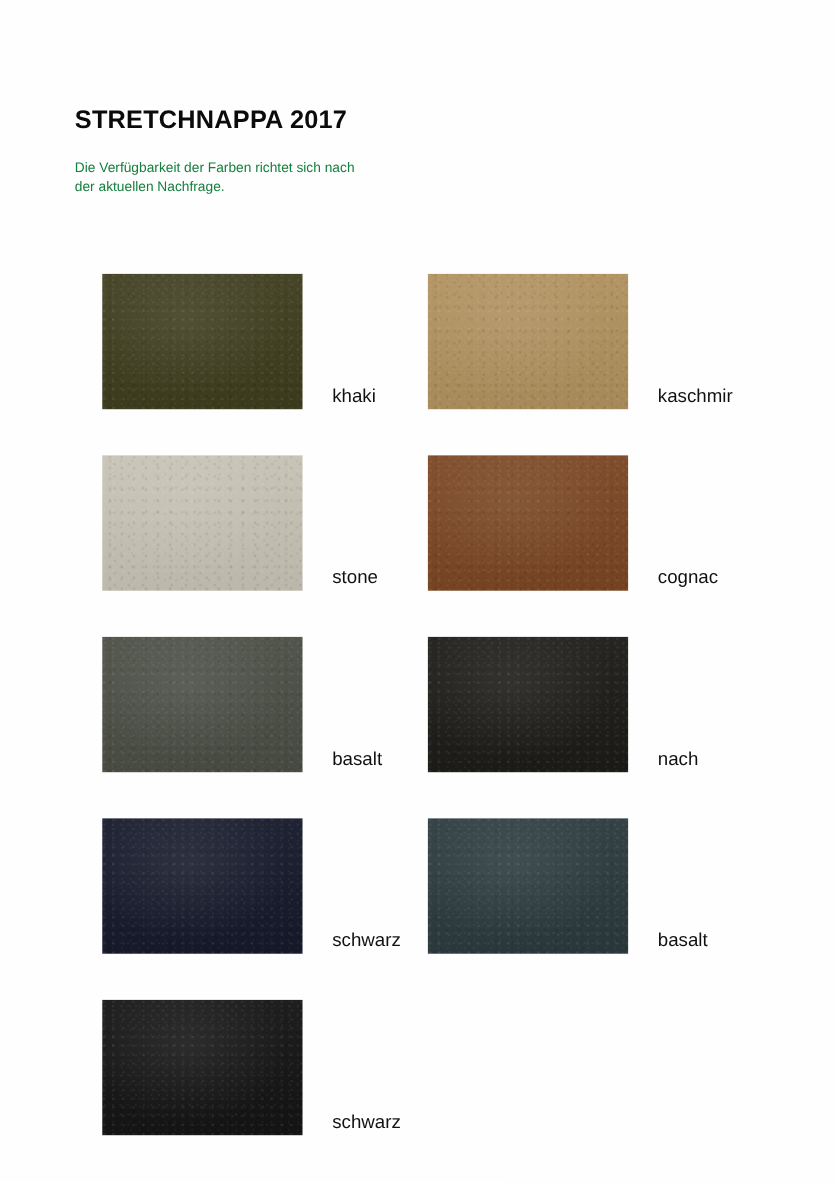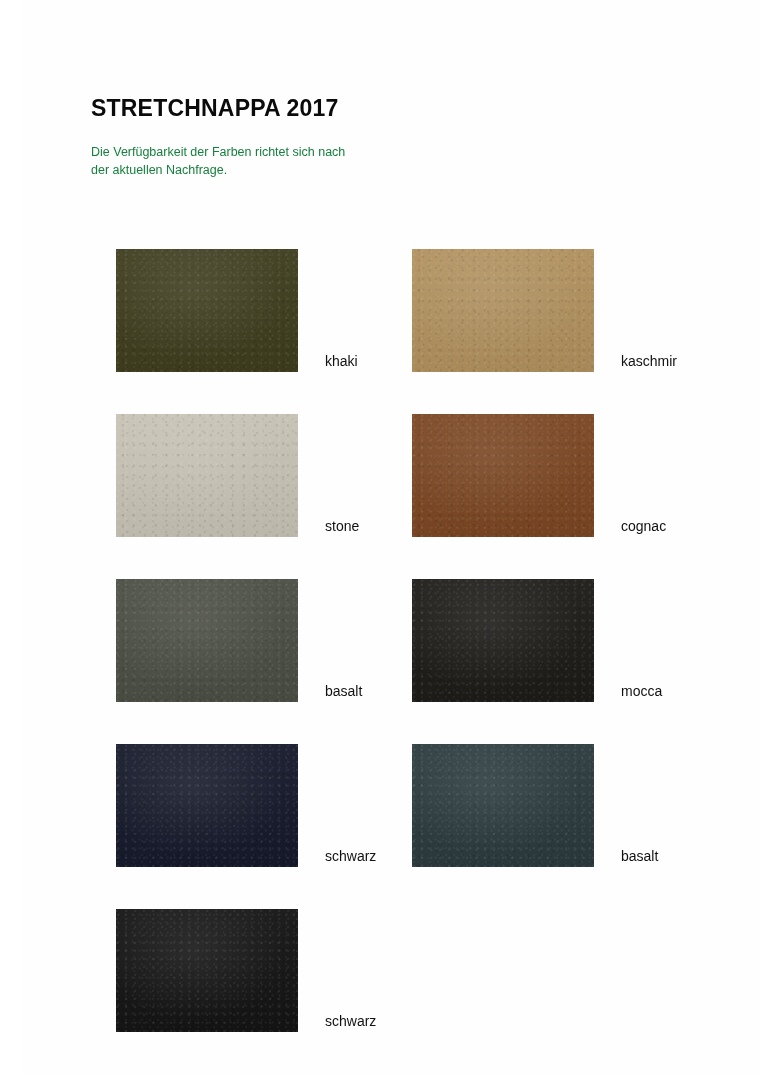--- a/index.html
+++ b/index.html
@@ -14,21 +14,20 @@
     position: relative;
     font-family: "Liberation Sans", sans-serif;
     color: #000000;
     overflow: hidden;
   }
 
   .page {
     position: absolute;
     inset: 0;
     background: #fefefe;
-    margin-left: 23px;
   }
 
   
   .header {
     position: absolute;
     left: 68px;
     top: 96px;
     width: 620px;
   }
   .doc-title {
@@ -97,21 +96,21 @@
   .swatch-chip .sheen {
     position: absolute;
     inset: 0;
     pointer-events: none;
     background:
       radial-gradient(ellipse at 42% 34%, rgba(255,255,255,0.075) 0%, rgba(255,255,255,0) 62%),
       linear-gradient(175deg, rgba(255,255,255,0.05) 0%, rgba(0,0,0,0.06) 100%);
   }
 
   .swatch-label {
-    font-size: 14px;
+    font-size: 17px;
     color: #111111;
     line-height: 1;
     padding-left: 27px;
     padding-bottom: 4px;
     white-space: nowrap;
   }
 </style>
 </head>
 <body>
 
@@ -160,21 +159,21 @@
           <div class="grain"></div>
           <div class="sheen"></div>
         </div>
         <div class="swatch-label">basalt</div>
       </div>
       <div class="swatch-cell">
         <div class="swatch-chip" style="background-color: rgb(29, 27, 24);">
           <div class="grain"></div>
           <div class="sheen"></div>
         </div>
-        <div class="swatch-label">mocca</div>
+        <div class="swatch-label">nach</div>
       </div>
       <div class="swatch-cell">
         <div class="swatch-chip" style="background-color: rgb(21, 25, 42);">
           <div class="grain"></div>
           <div class="sheen"></div>
         </div>
         <div class="swatch-label">schwarz</div>
       </div>
       <div class="swatch-cell">
         <div class="swatch-chip" style="background-color: rgb(43, 58, 62);">

